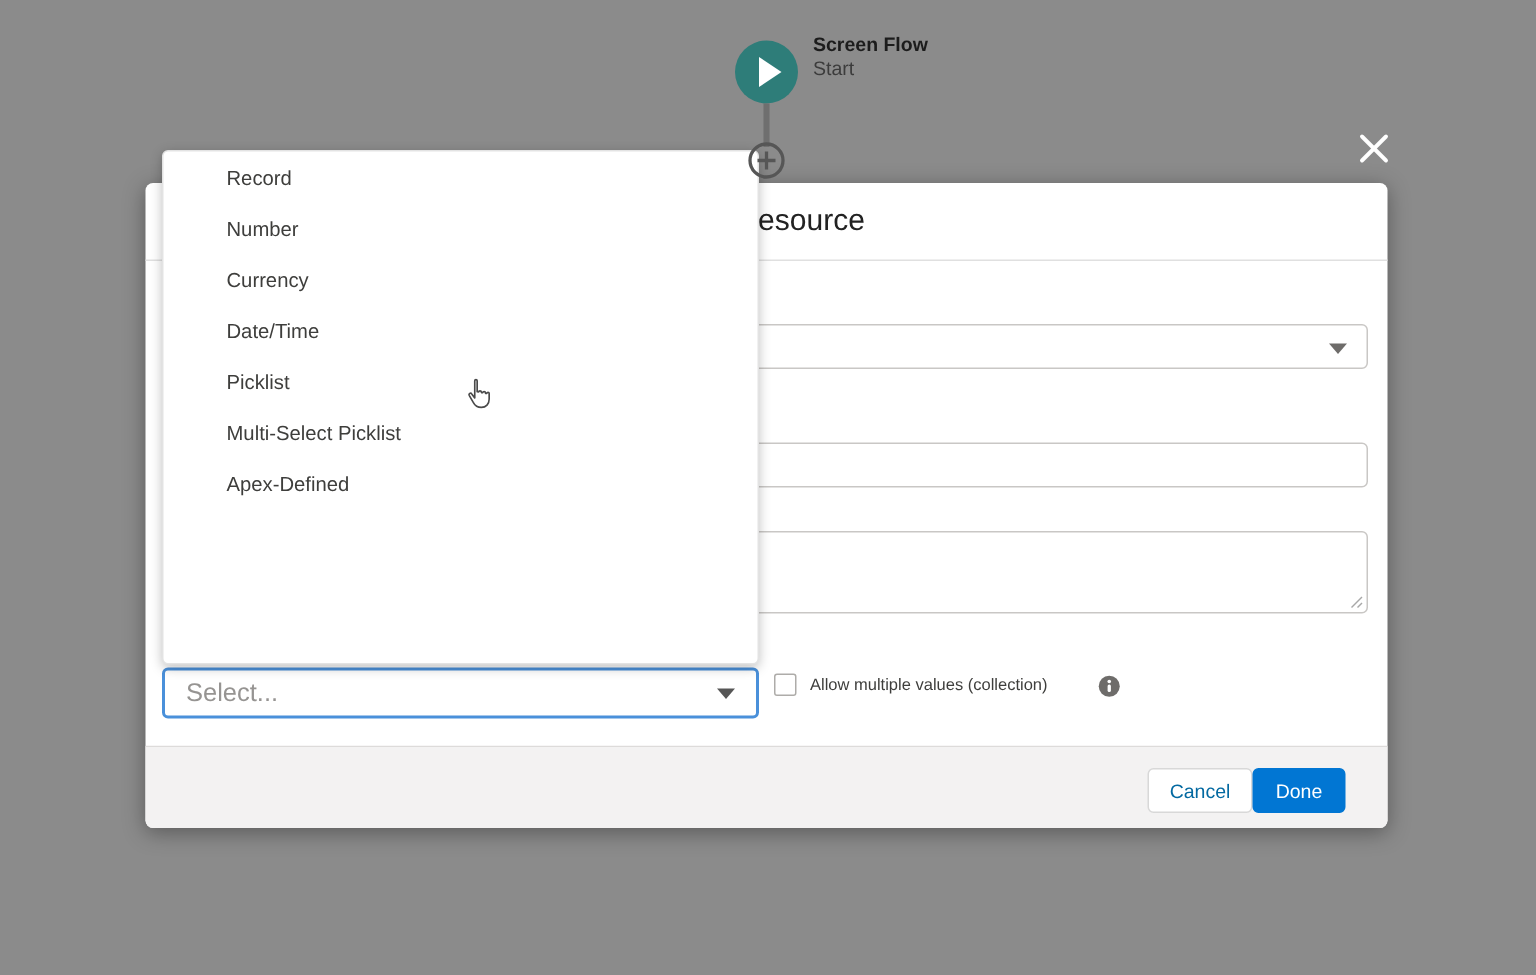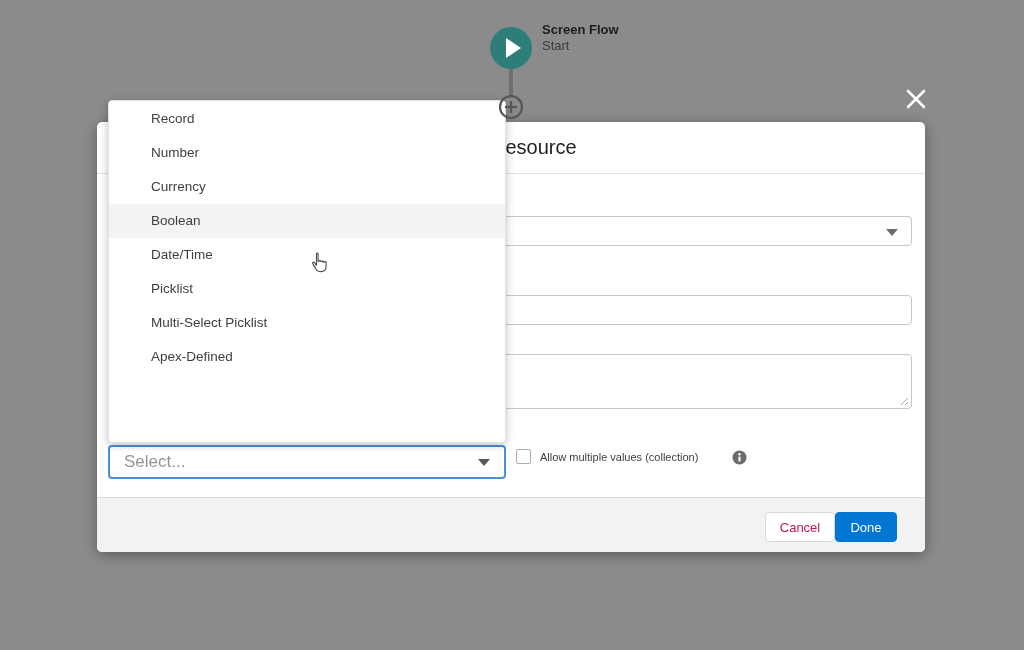--- a/index.html
+++ b/index.html
@@ -106,21 +106,21 @@
     border-radius: 0 0 5px 5px;
   }
   .btn {
     position: absolute; top: 14px; height: 30px;
     font-family: "Liberation Sans", sans-serif;
     font-size: 13px; border-radius: 4px; cursor: pointer;
     display: flex; align-items: center; justify-content: center;
   }
   .btn-cancel {
     right: 90px; width: 70px;
-    background: #ffffff; border: 1px solid #d8d8d8; color: #be185d;
+    background: #ffffff; border: 1px solid #d8d8d8; color: #0369a1;
   }
   .btn-done {
     right: 28px; width: 62px;
     background: #0176d3; border: 1px solid #0176d3; color: #ffffff;
   }
 
   .close-btn {
     position: absolute; left: 903px; top: 86px;
     width: 26px; height: 26px; z-index: 15; cursor: pointer;
     background: transparent; border: none;
@@ -202,21 +202,20 @@
       <line x1="5" y1="5" x2="21" y2="21" stroke="#ffffff" stroke-width="2.6" stroke-linecap="round"></line>
       <line x1="21" y1="5" x2="5" y2="21" stroke="#ffffff" stroke-width="2.6" stroke-linecap="round"></line>
     </svg>
   </button>
 
   <div class="dropdown-panel">
 
       <div class="dropdown-item"><span>Record</span></div>
       <div class="dropdown-item"><span>Number</span></div>
       <div class="dropdown-item"><span>Currency</span></div>
-      <div class="dropdown-item highlighted"><span>Boolean</span></div>
       <div class="dropdown-item"><span>Date/Time</span></div>
       <div class="dropdown-item"><span>Picklist</span></div>
       <div class="dropdown-item"><span>Multi-Select Picklist</span></div>
       <div class="dropdown-item"><span>Apex-Defined</span></div>
     </div>
 
   <svg class="plus-node" width="28" height="28" viewBox="0 0 28 28">
     <circle cx="14" cy="14" r="11" fill="none" stroke="#565656" stroke-width="2.2"></circle>
     <line x1="8" y1="14" x2="20" y2="14" stroke="#565656" stroke-width="2.2"></line>
     <line x1="14" y1="8" x2="14" y2="20" stroke="#565656" stroke-width="2.2"></line>

